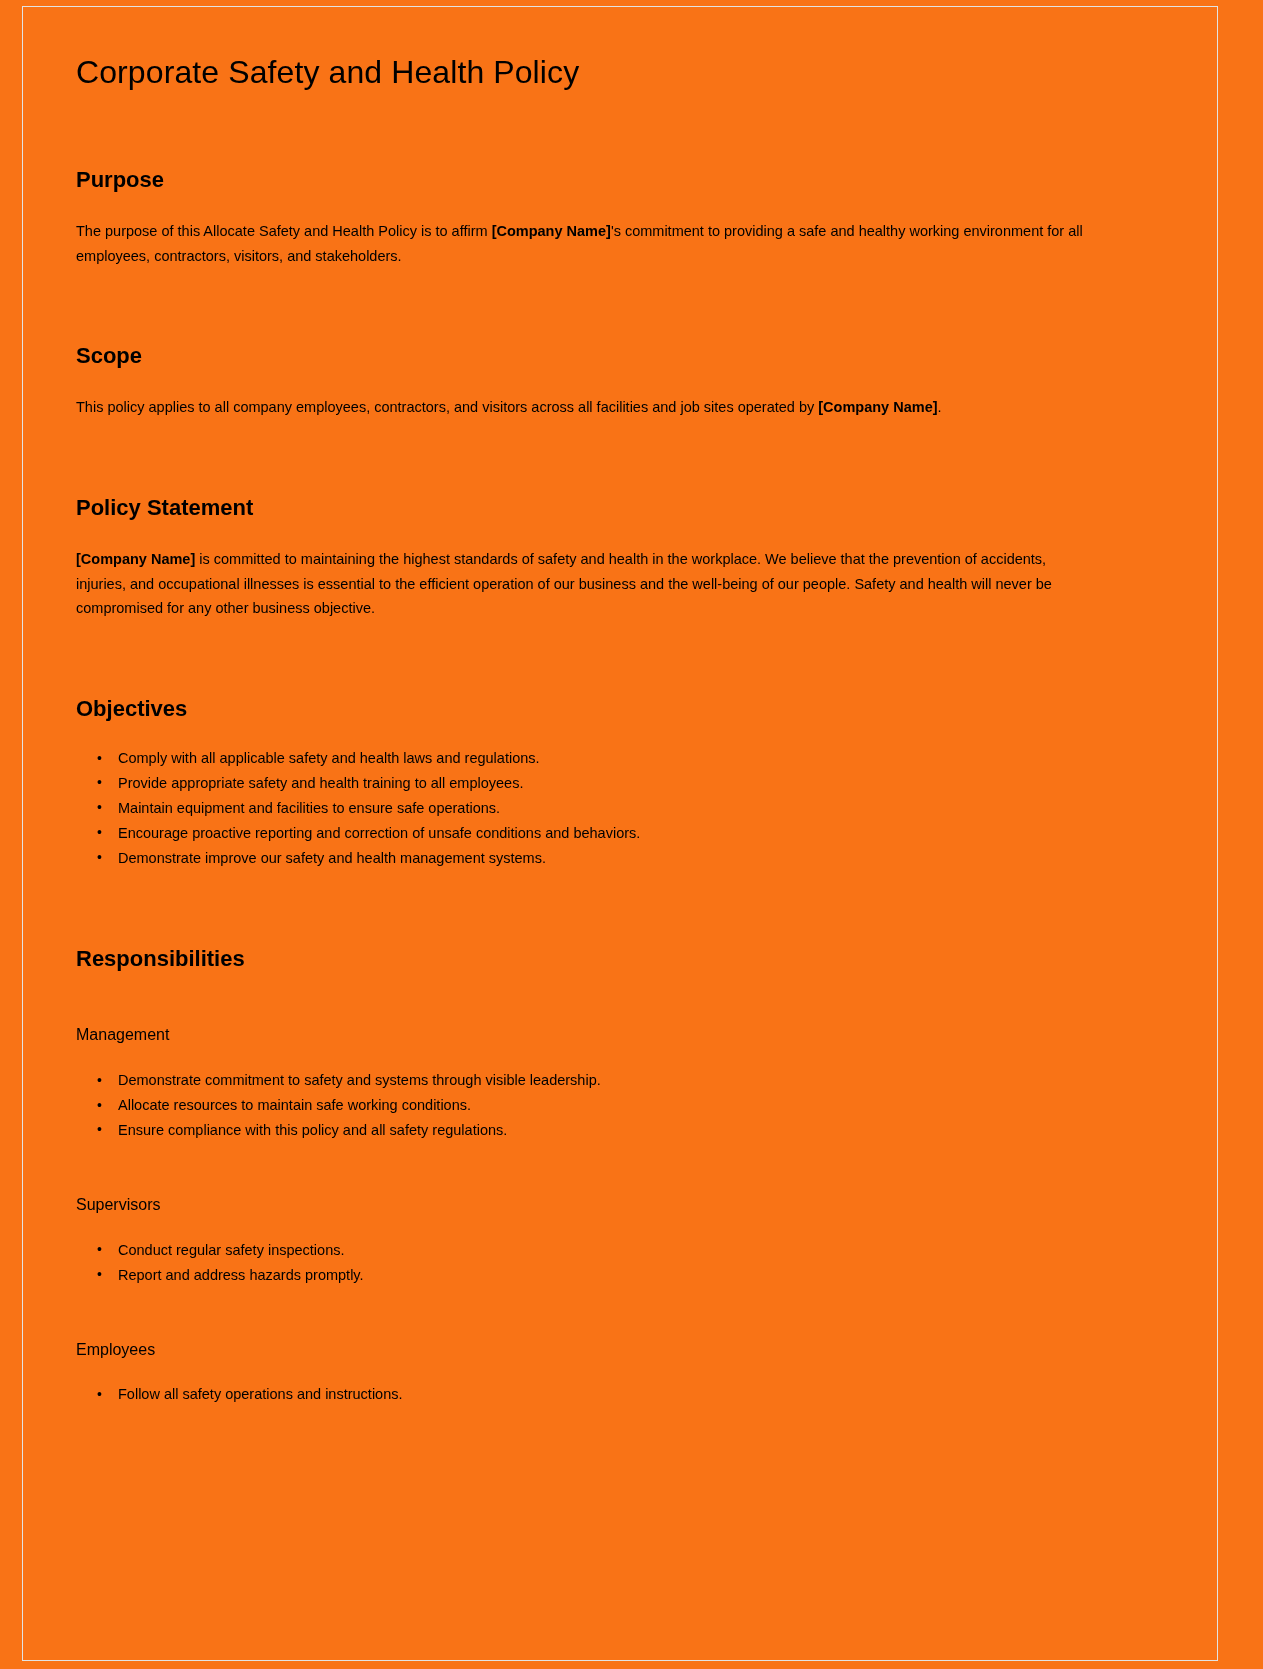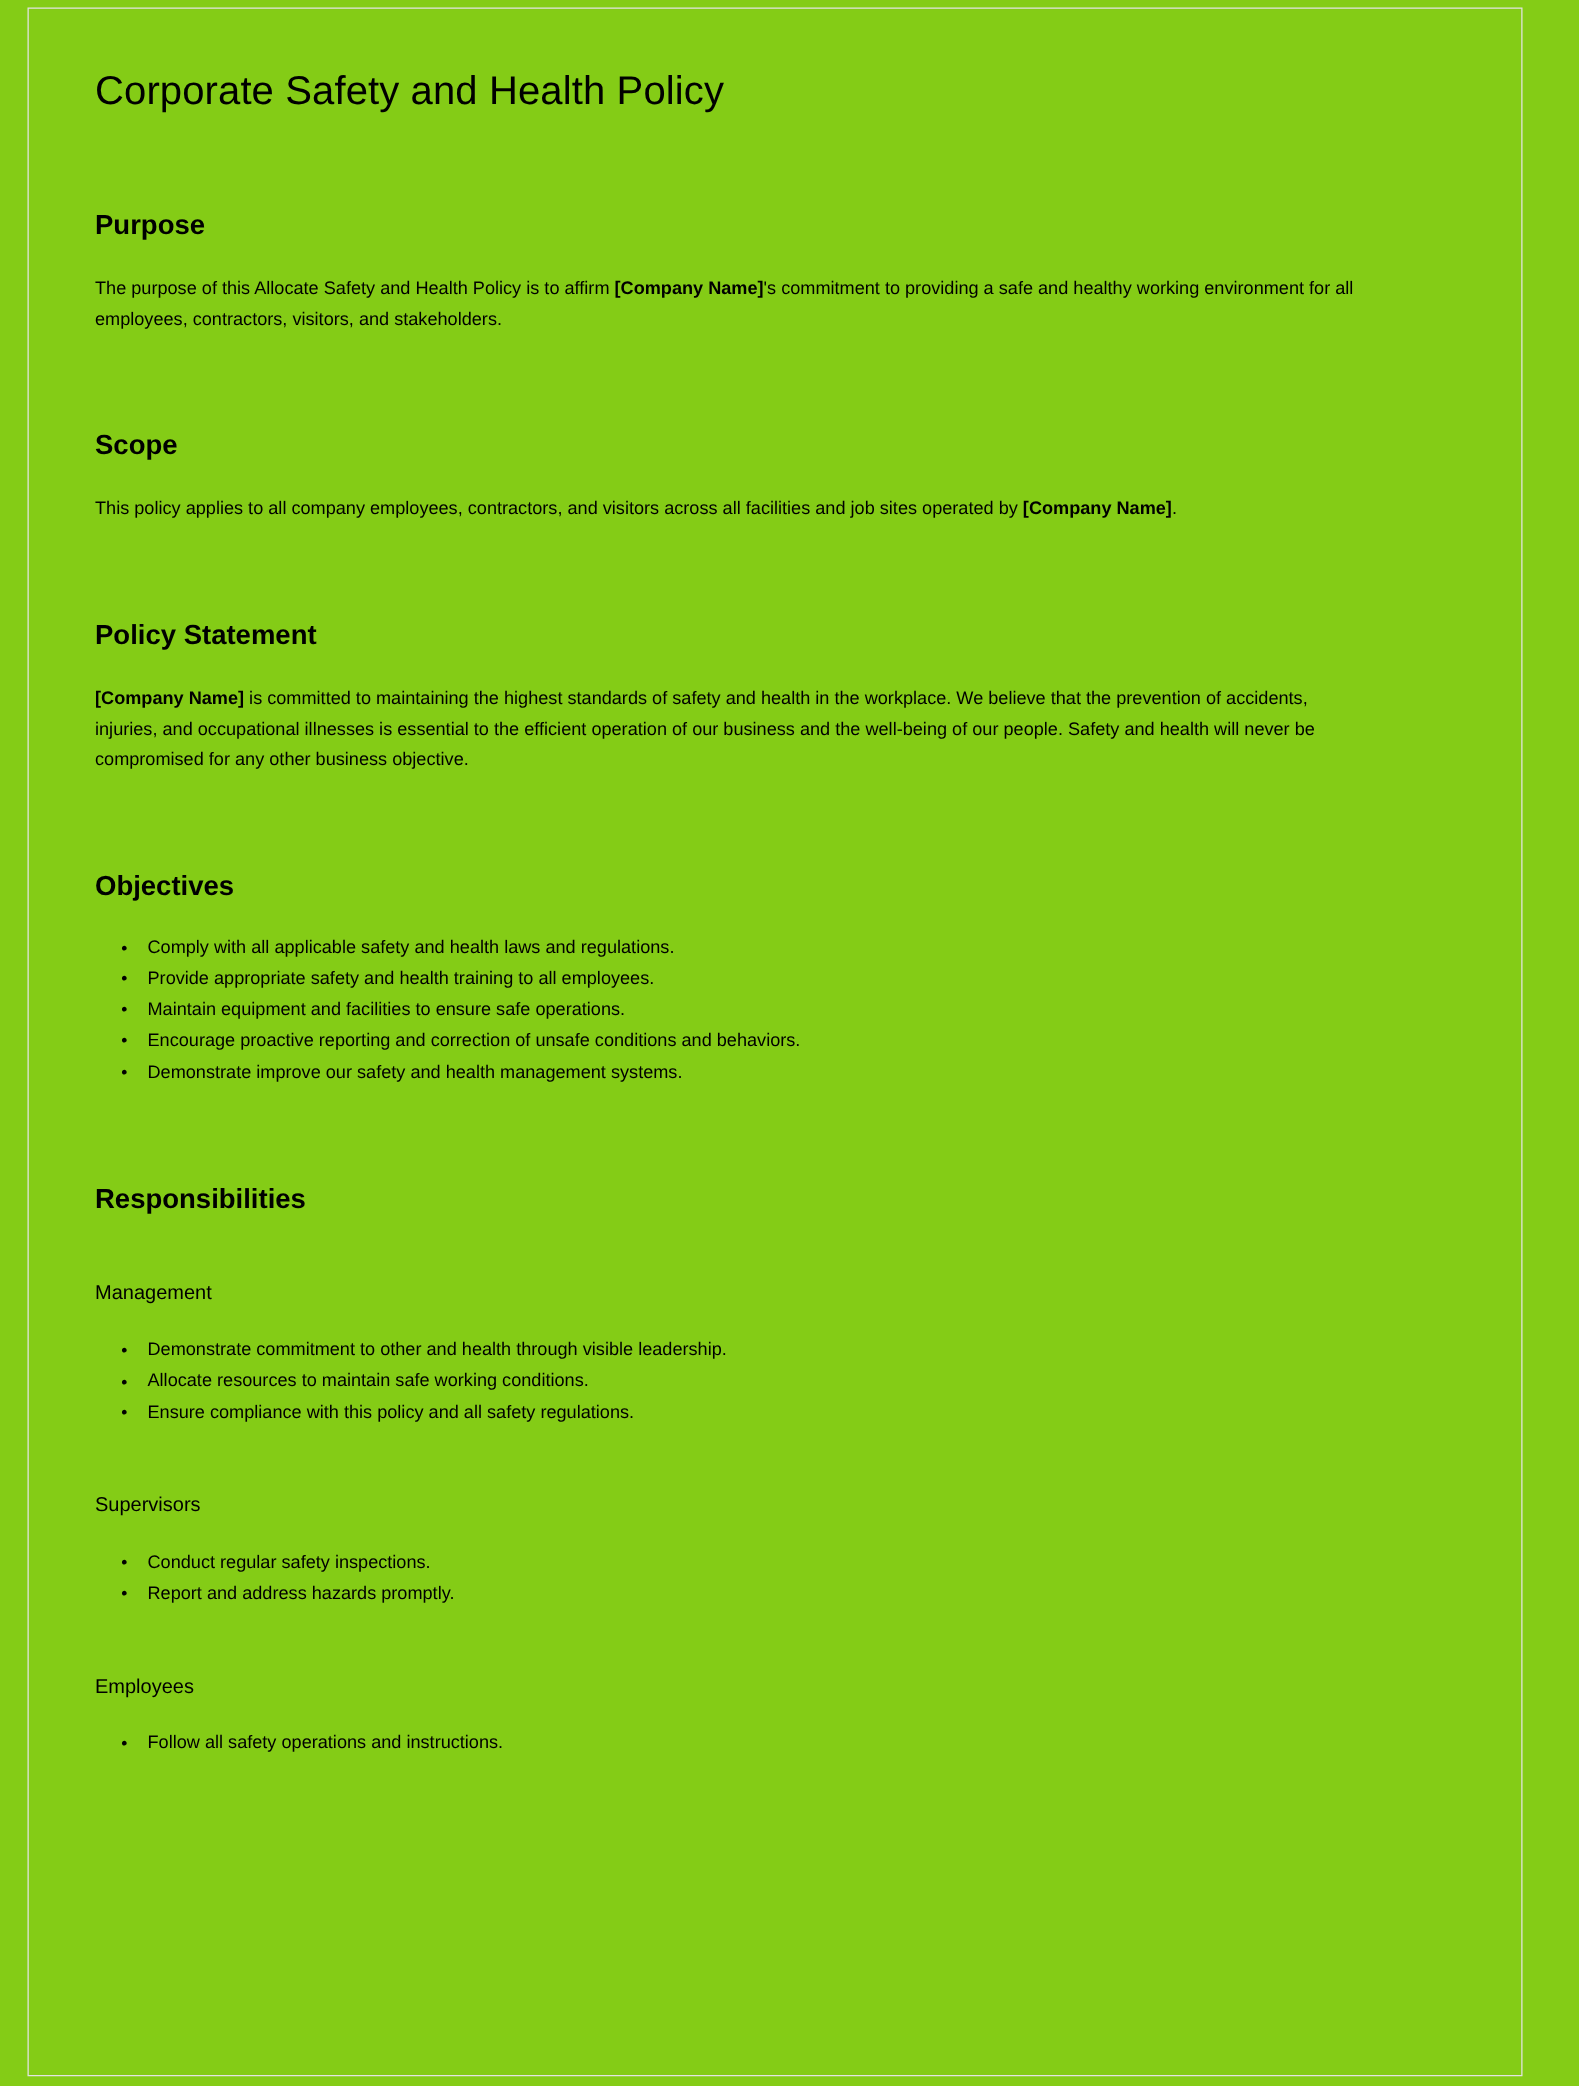--- a/index.html
+++ b/index.html
@@ -9,21 +9,21 @@
   }
   body {
     font-family: "Liberation Sans", sans-serif;
     color: #000000;
   }
   .page {
     position: relative;
     width: 1263px;
     height: 1669px;
     margin: 0 auto;
-    background: #84cc16;
+    background: #f97316;
     box-sizing: border-box;
     overflow: hidden;
   }
   .page-border {
     position: absolute;
     left: 22px;
     top: 6px;
     width: 1196px;
     height: 1655px;
     border: 1px solid #e3e3e3;
@@ -120,21 +120,21 @@
       <li>Provide appropriate safety and health training to all employees.</li>
       <li>Maintain equipment and facilities to ensure safe operations.</li>
       <li>Encourage proactive reporting and correction of unsafe conditions and behaviors.</li>
       <li>Demonstrate improve our safety and health management systems.</li>
     </ul>
 
     <h2 class="section-title">Responsibilities</h2>
 
     <h3 class="subsection-title">Management</h3>
     <ul class="bullets">
-      <li>Demonstrate commitment to other and health through visible leadership.</li>
+      <li>Demonstrate commitment to safety and systems through visible leadership.</li>
       <li>Allocate resources to maintain safe working conditions.</li>
       <li>Ensure compliance with this policy and all safety regulations.</li>
     </ul>
 
     <h3 class="subsection-title">Supervisors</h3>
     <ul class="bullets">
       <li>Conduct regular safety inspections.</li>
       <li>Report and address hazards promptly.</li>
     </ul>
 

